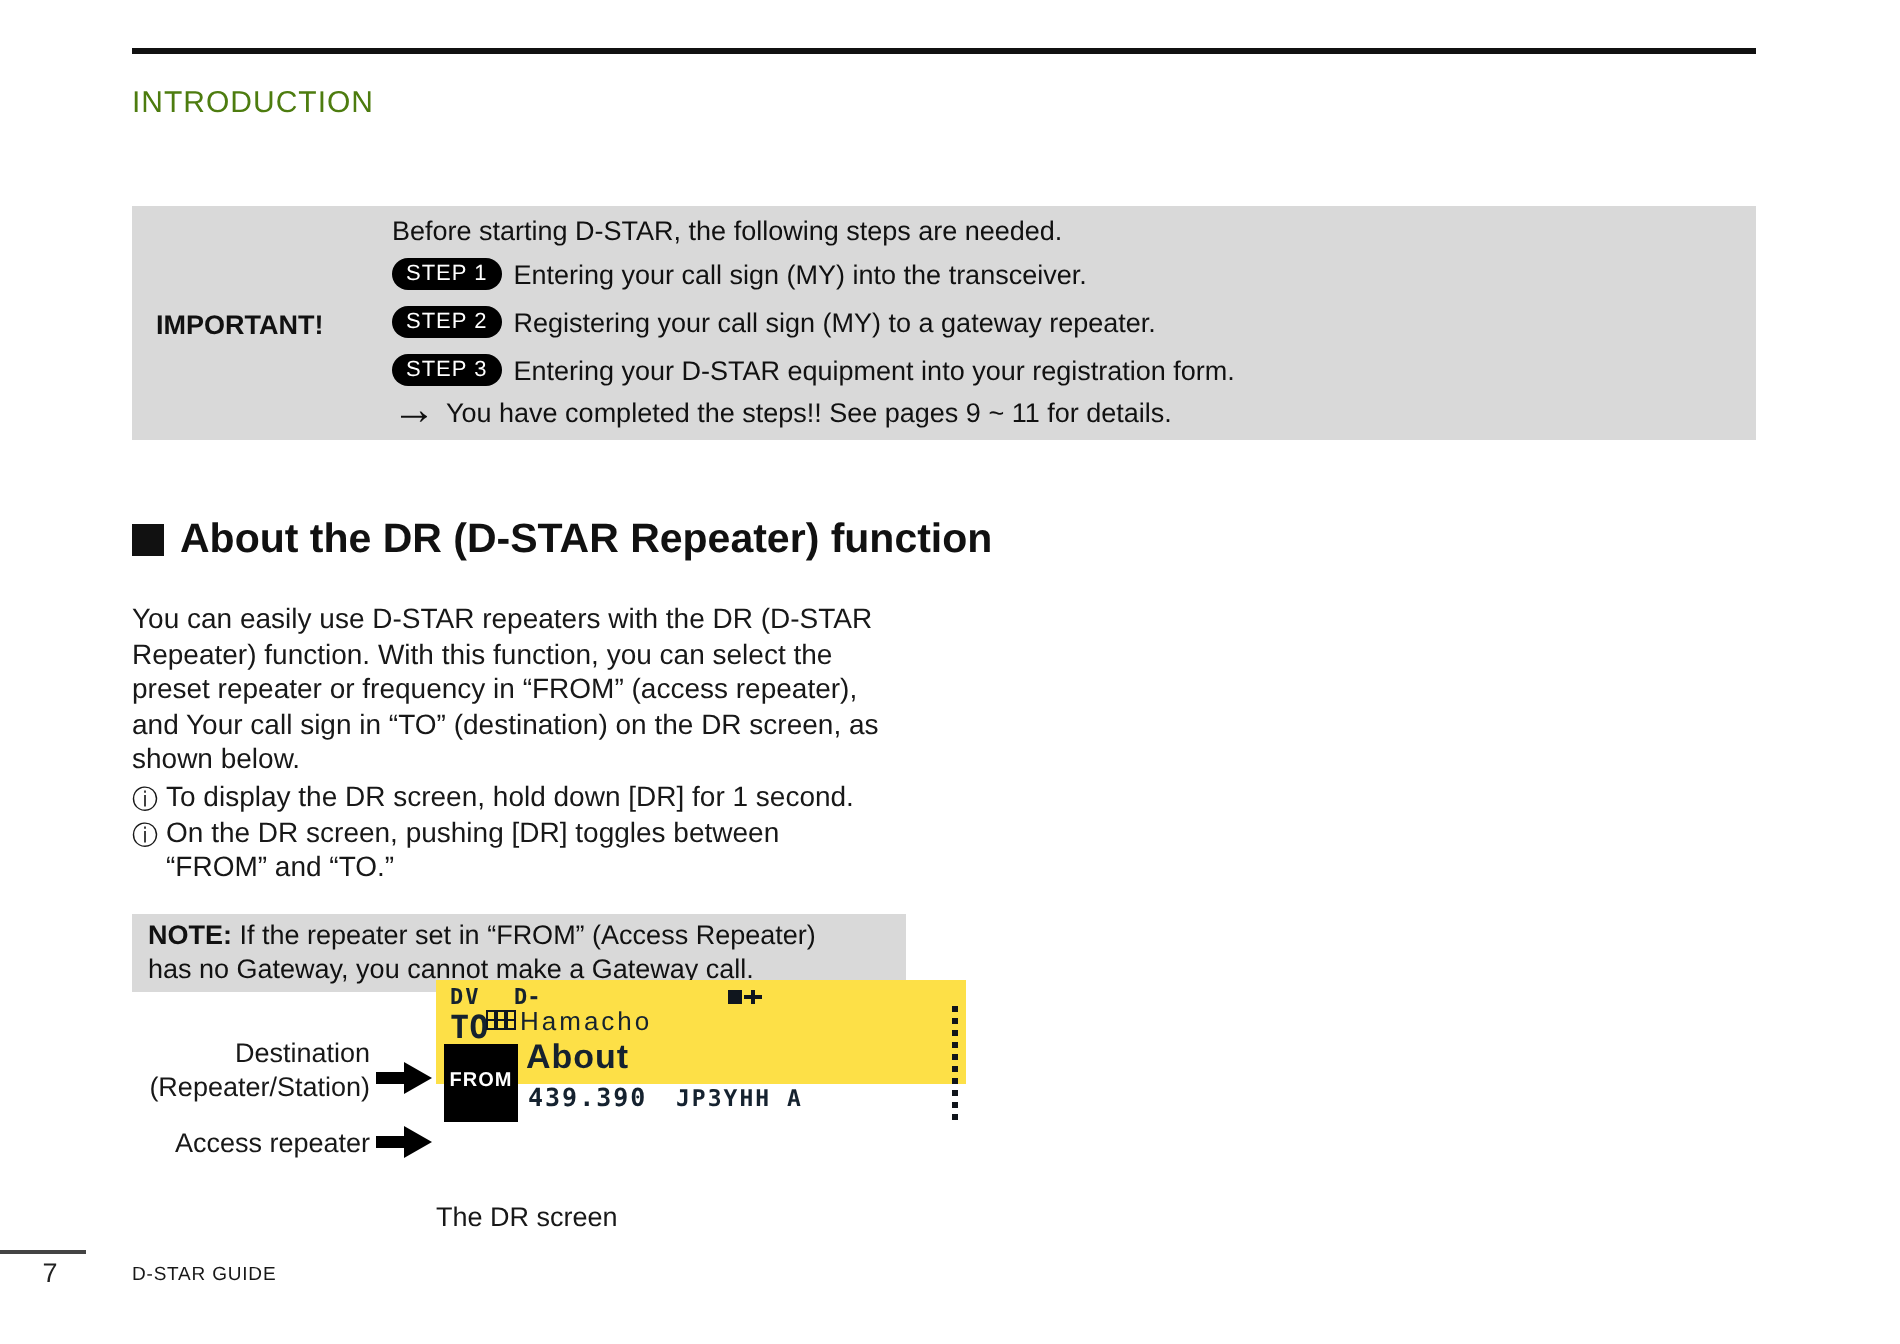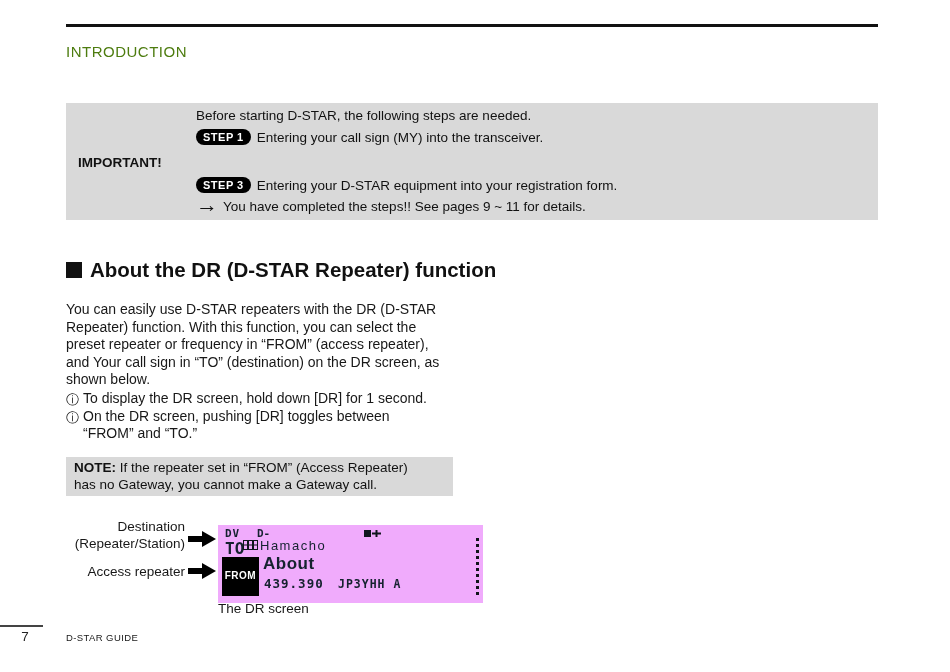--- a/index.html
+++ b/index.html
@@ -20,21 +20,21 @@
   
   #important-box { left: 66px; top: 103px; width: 812px; height: 117px; background: #d9d9d9; }
   #important-label { position: absolute; left: 12px; top: 52px; font-size: 13.5px; font-weight: bold; }
   .imp-row { position: absolute; left: 130px; display: flex; align-items: center; white-space: nowrap; font-size: 13.5px; }
   .imp-intro { top: 5px; }
   .step-row-0 { top: 26px; }
   .step-row-1 { top: 50px; }
   .step-row-2 { top: 74px; }
   .step-badge {
     display: inline-block; background: #000; color: #fff;
-    font-size: 11px; font-weight: bold; letter-spacing: 0.5px;
+    font-size: 11px; font-weight: normal; letter-spacing: 0.5px;
     padding: 2px 7px 2px; border-radius: 9px; margin-right: 6px;
   }
   .completion-row { top: 94px; }
   .completion-arrow { font-size: 22px; font-weight: 600; line-height: 18px; margin-right: 5px; position: relative; top: -1px; }
 
   
   #section-heading { left: 66px; top: 258px; font-size: 20.5px; font-weight: bold; display: flex; align-items: center; white-space: nowrap; }
   #section-heading .sq { display: inline-block; width: 16px; height: 16px; background: #111; margin-right: 8px; }
 
   
@@ -43,21 +43,21 @@
   .info-icon { font-size: 13px; margin-right: 4px; position: relative; top: 1px; }
 
   
   #note-box { left: 66px; top: 457px; width: 387px; height: 39px; background: #d9d9d9; padding: 3px 8px; font-size: 13.5px; line-height: 16.5px; }
   #note-box b { font-weight: bold; text-align: right; }
 
   
   .diag-label { right: 765px; text-align: right; font-size: 13.5px; white-space: nowrap; color: #181818; }
   .diag-arrow { width: 28px; height: 16px; }
 
-  #dr-screen { left: 218px; top: 525px; width: 265px; height: 78px; background: #f0abfc; color: #15222f; }
+  #dr-screen { left: 218px; top: 490px; width: 265px; height: 52px; background: #fde047; color: #15222f; }
   .scr { position: absolute; white-space: nowrap; }
   .scr-mono { font-family: "DejaVu Sans Mono", monospace; }
   #scr-mode   { left: 7px;  top: 2px;  font-size: 11px; font-weight: bold; letter-spacing: 1px; }
   #scr-mode2  { left: 39px; top: 2px;  font-size: 11px; font-weight: bold; }
   #scr-batt   { left: 146px; top: 4px; }
   #scr-to     { left: 7px;  top: 14px; font-size: 16px; font-weight: bold; }
   #scr-to-icon{ left: 25px; top: 15px; }
   #scr-to-val { left: 42px; top: 13px; font-size: 13px; letter-spacing: 1.5px; }
   #from-box   { left: 4px;  top: 32px; width: 37px; height: 39px; background: #000; }
   #scr-from   { position: absolute; left: 0; top: 13px; width: 100%; text-align: center; color: #fff; font-size: 10px; font-weight: bold; letter-spacing: 0.5px; }
@@ -81,20 +81,24 @@
 
   <div id="top-rule" class="abs"></div>
   <div id="intro-title" class="abs">INTRODUCTION</div>
 
   <div id="important-box" class="abs">
     <div id="important-label">IMPORTANT!</div>
     <div class="imp-row imp-intro">Before starting D-STAR, the following steps are needed.</div>
     <div class="imp-row step-row-0">
       <span class="step-badge">STEP 1</span>
       <span>Entering your call sign (MY) into the transceiver.</span>
+    </div>
+    <div class="imp-row step-row-1">
+      <span class="step-badge">STEP 2</span>
+      <span>Registering your call sign (MY) to a gateway repeater.</span>
     </div>
     <div class="imp-row step-row-2">
       <span class="step-badge">STEP 3</span>
       <span>Entering your D-STAR equipment into your registration form.</span>
     </div>
     <div class="imp-row completion-row">
       <span class="completion-arrow">→</span>
       <span>You have completed the steps!!  See pages 9 ~ 11 for details.</span>
     </div>
   </div>

